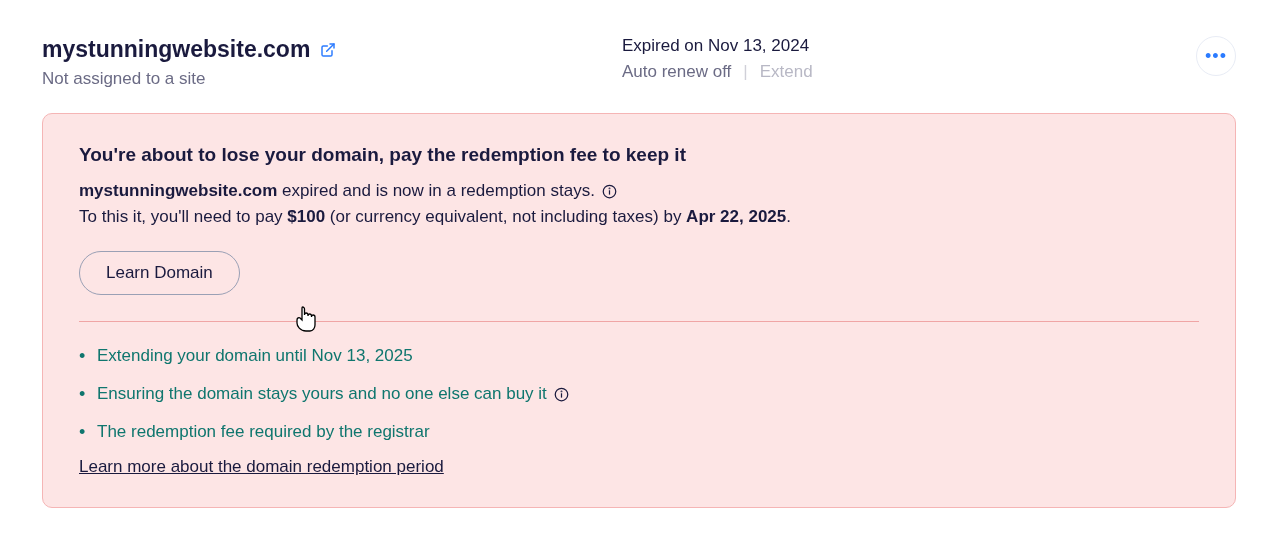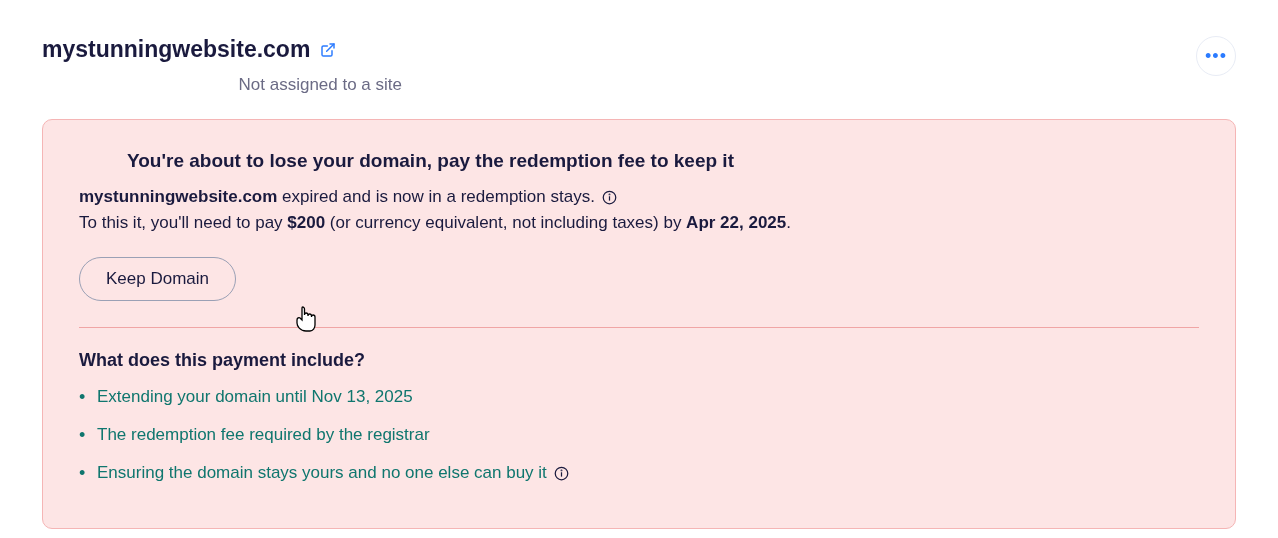--- a/index.html
+++ b/index.html
@@ -39,22 +39,21 @@
     }
     .external-icon {
       color: #2b7bff;
       display: inline-flex;
       align-items: center;
       cursor: pointer;
     }
     .subtext {
       font-size: 17px;
       color: #6b6b85;
-      margin-top: 12px;
-      text-align: right;
+      margin-top: 6px;
     }
     .status-block {
       font-size: 17px;
       color: #1a1a3e;
     }
     .status-line1 {
       margin-bottom: 6px;
     }
     .status-line2 {
       display: flex;
@@ -87,21 +86,20 @@
       background: #fde5e5;
       border: 1px solid #f5b5b5;
       border-radius: 10px;
       padding: 30px 36px 30px 36px;
     }
     .alert-title {
       font-size: 19px;
       font-weight: 700;
       color: #1a1a3e;
       margin-bottom: 12px;
-      margin-left: 48px;
     }
     .alert-para {
       font-size: 17px;
       color: #1a1a3e;
       line-height: 1.5;
     }
     .alert-para .bold {
       font-weight: 700;
     }
     .info-icon {
@@ -178,54 +176,62 @@
           <span class="external-icon">
             <svg width="16" height="16" viewBox="0 0 24 24" fill="none" stroke="currentColor" stroke-width="2.2" stroke-linecap="round" stroke-linejoin="round">
               <path d="M18 13v6a2 2 0 0 1-2 2H5a2 2 0 0 1-2-2V8a2 2 0 0 1 2-2h6"></path>
               <polyline points="15 3 21 3 21 9"></polyline>
               <line x1="10" y1="14" x2="21" y2="3"></line>
             </svg>
           </span>
         </div>
         <div class="subtext">Not assigned to a site</div>
       </div>
+      <div class="status-block">
+        <div class="status-line1">Expired on Nov 13, 2024</div>
+        <div class="status-line2">
+          <span>Auto renew off</span>
+          <span class="divider-v">|</span>
+          <span class="extend-link">Extend</span>
+        </div>
+      </div>
     </div>
     <button class="more-btn">
       <span>•••</span>
     </button>
   </div>
 
   <div class="alert-box">
     <div class="alert-title">You're about to lose your domain, pay the redemption fee to keep it</div>
     <p class="alert-para">
       <span class="bold">mystunningwebsite.com</span><span> expired and is now in a redemption stays. </span><span class="info-icon">
           <svg width="15" height="15" viewBox="0 0 24 24" fill="none" stroke="#1a1a3e" stroke-width="2">
             <circle cx="12" cy="12" r="10"></circle>
             <line x1="12" y1="10" x2="12" y2="17"></line>
             <circle cx="12" cy="7" r="0.5" fill="#1a1a3e"></circle>
           </svg>
         </span><br>
-      <span>To this it, you'll need to pay </span><span class="bold">$200</span><span> (or currency equivalent, not including taxes) by </span><span class="bold">Apr 22, 2025</span><span>.</span>
+      <span>To this it, you'll need to pay </span><span class="bold">$100</span><span> (or currency equivalent, not including taxes) by </span><span class="bold">Apr 22, 2025</span><span>.</span>
     </p>
-    <button class="keep-btn">Keep Domain</button>
+    <button class="keep-btn">Learn Domain</button>
 
     <hr class="hr">
 
-    <div class="includes-title">What does this payment include?</div>
     <ul class="includes-list">
       <li><span>Extending your domain until Nov 13, 2025</span></li>
-      <li><span>The redemption fee required by the registrar</span></li>
       <li><span>Ensuring the domain stays yours and no one else can buy it </span><span class="info-icon">
             <svg width="15" height="15" viewBox="0 0 24 24" fill="none" stroke="#1a1a3e" stroke-width="2">
               <circle cx="12" cy="12" r="10"></circle>
               <line x1="12" y1="10" x2="12" y2="17"></line>
               <circle cx="12" cy="7" r="0.5" fill="#1a1a3e"></circle>
             </svg>
           </span></li>
+      <li><span>The redemption fee required by the registrar</span></li>
     </ul>
+    <a class="learn-link">Learn more about the domain redemption period</a>
   </div>
 
   <div class="cursor-hand">
     <svg width="24" height="28" viewBox="0 0 24 28">
       <path d="M8 2 L8 14 L6 12 C5 11 3 12 3 14 L3 17 C3 20 6 25 12 25 L16 25 C19 25 21 22 21 19 L21 11 C21 10 20 9 19 9 C18 9 17.5 10 17.5 11 L17.5 10 C17.5 9 16.5 8 15.5 8 C14.5 8 14 9 14 10 L14 9 C14 8 13 7 12 7 C11 7 10.5 8 10.5 9 L10.5 3 C10.5 2 9.5 1 8.7 1 C8 1 8 2 8 2 Z" fill="#ffffff" stroke="#000000" stroke-width="1.3"></path>
     </svg>
   </div>
 </div>
 
 </body></html>

